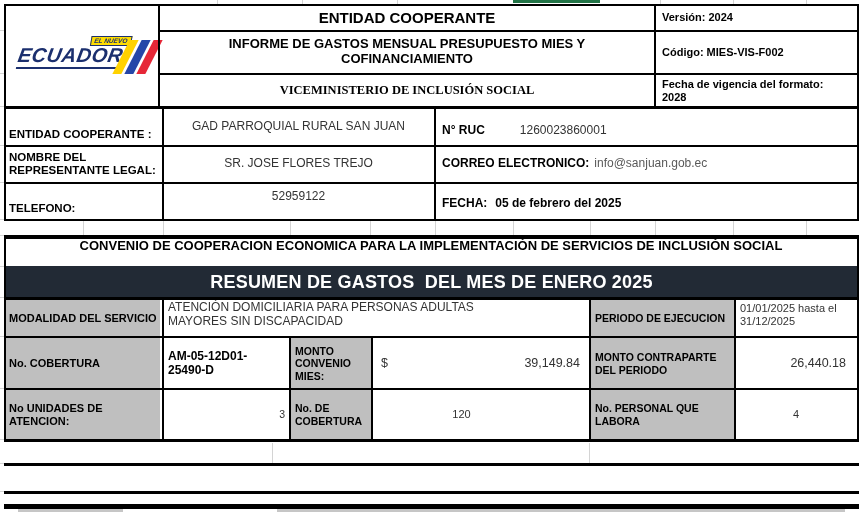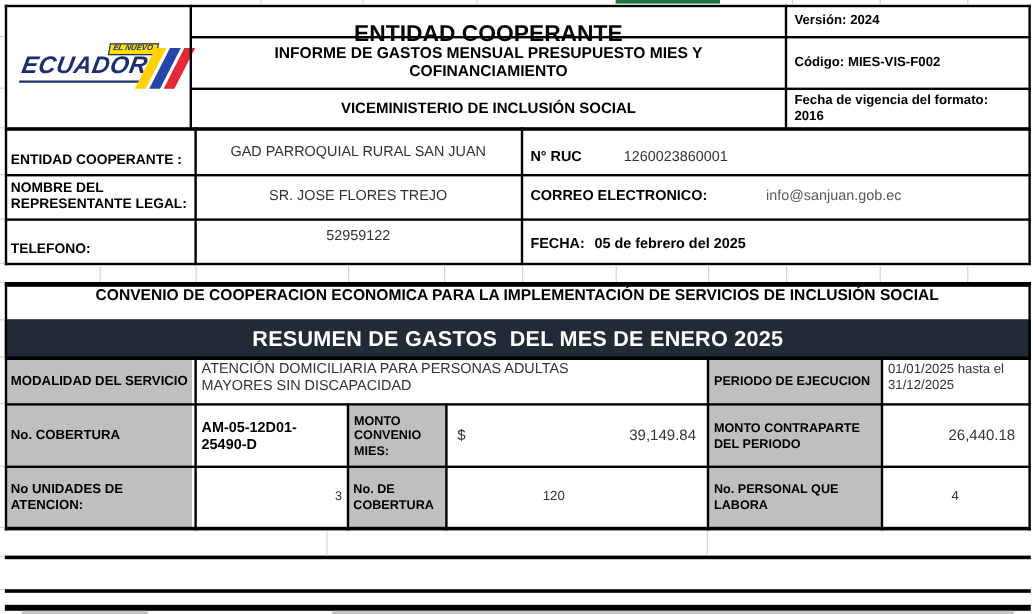--- a/index.html
+++ b/index.html
@@ -11,21 +11,21 @@
   .cell{position:absolute;box-sizing:border-box;display:flex;line-height:1.15;}
   .hline,.vline,.gline,.gfill{position:absolute;}
   .hline,.vline{background:#000;}
   .gline{background:var(--grid);}
   .grayfill{position:absolute;background:var(--gray);}
   .c{align-items:center;justify-content:center;text-align:center;}
   .bl{align-items:flex-end;justify-content:flex-start;text-align:center;}
   .ml{align-items:center;justify-content:flex-start;text-align:left;}
   .tl{align-items:flex-start;justify-content:flex-start;text-align:left;}
   .b{font-weight:bold;}
-  .f15{font-size:19px;margin-top:11px;} .f13{font-size:13px;} .f125{font-size:12.5px;}
+  .f15{font-size:15px;} .f13{font-size:13px;} .f125{font-size:12.5px;}
   .f12{font-size:12px;} .f115{font-size:11.5px;} .f11{font-size:11px;}
   .f105{font-size:10.5px;}
   .val{color:#333;}
   .darkbar{position:absolute;background:var(--dark);display:flex;align-items:center;justify-content:center;}
   .darkbar span{color:#fff;font-weight:bold;font-size:18px;white-space:pre;letter-spacing:0.2px;}
   .greenSel{position:absolute;background:var(--green);}
   
   .logo{position:absolute;left:18px;top:36px;width:138px;height:48px;}
   .logo-inner{position:absolute;left:0;top:8px;transform:skewX(-10deg);}
   .logo-text{font-style:italic;font-weight:800;font-size:20px;color:#1B2F6E;letter-spacing:0.5px;border-bottom:2px solid #1B2F6E;padding-right:2px;}
@@ -64,40 +64,40 @@
       <i class="st-y"></i>
         <i class="st-b"></i>
         <i class="st-r"></i>
     </div>
   </div>
 
   <div class="cell c b f15" style="left:160px;top:5px;width:494px;height:25px;">ENTIDAD COOPERANTE</div>
   <div class="cell c b f13" style="left:160px;top:31px;width:494px;height:42px;">
        <span style="max-width:420px;">INFORME DE GASTOS MENSUAL PRESUPUESTO MIES Y COFINANCIAMIENTO</span>
     </div>
-  <div class="cell c b f125" style="left:160px;top:74px;width:494px;height:33px;">VICEMINISTERIO DE INCLUSIÓN SOCIAL</div>
+  <div class="cell c b f125" style="left:160px;top:74px;width:494px;height:33px;font-family:Liberation Serif, serif;">VICEMINISTERIO DE INCLUSIÓN SOCIAL</div>
 
   <div class="cell ml b f11" style="left:656px;top:5px;width:200px;height:25px;padding-left:6px;">Versión: 2024</div>
   <div class="cell ml b f11" style="left:656px;top:31px;width:200px;height:42px;padding-left:6px;">Código: MIES-VIS-F002</div>
   <div class="cell ml b f11" style="left:656px;top:74px;width:200px;height:33px;padding-left:6px;">
-       <span style="max-width:170px;">Fecha de vigencia del formato: 2016</span>
+       <span style="max-width:170px;">Fecha de vigencia del formato: 2028</span>
     </div>
 
   <div class="cell bl b f115" style="left:5px;top:108px;width:157px;height:37px;padding:0 3px 4px 4px;">ENTIDAD COOPERANTE :</div>
   <div class="cell c f12 val" style="left:163px;top:108px;width:271px;height:37px;">GAD PARROQUIAL RURAL SAN JUAN</div>
   <div class="cell bl f12" style="left:436px;top:108px;width:420px;height:37px;padding:0 0 7px 6px;gap:30px;">
        <span class="b">N° RUC</span>
        <span class="val" style="margin-left:5px;">1260023860001</span>
     </div>
 
   <div class="cell ml b f115" style="left:5px;top:146px;width:157px;height:36px;padding-left:4px;">
        <span style="max-width:150px;">NOMBRE DEL REPRESENTANTE LEGAL:</span>
     </div>
   <div class="cell c f12 val" style="left:163px;top:146px;width:271px;height:36px;">SR. JOSE FLORES TREJO</div>
-  <div class="cell ml f12" style="left:436px;top:146px;width:420px;height:36px;padding-left:6px;gap:44px;">
+  <div class="cell ml f12" style="left:436px;top:146px;width:420px;height:36px;padding-left:6px;">
        <span class="b">CORREO ELECTRONICO:</span>
        <span style="margin-left:5px;color:#595959;">info@sanjuan.gob.ec</span>
     </div>
 
   <div class="cell bl b f115" style="left:5px;top:183px;width:157px;height:36px;padding:0 0 4px 4px;">TELEFONO:</div>
   <div class="cell f12 val" style="left:163px;top:183px;width:271px;height:36px;align-items:flex-start;justify-content:center;padding-top:7px;">52959122</div>
   <div class="cell bl f12" style="left:436px;top:183px;width:420px;height:36px;padding:0 0 8px 6px;">
        <span class="b">FECHA:</span>
        <span class="b" style="margin-left:8px;">05 de febrero del 2025</span>
     </div>
@@ -124,21 +124,21 @@
     </div>
   <div class="cell ml b f105" style="left:591px;top:338px;width:143px;height:51px;padding-left:4px;">
        <span style="max-width:135px;">MONTO CONTRAPARTE DEL PERIODO</span>
     </div>
   <div class="cell f125 val" style="left:736px;top:338px;width:120px;height:51px;align-items:center;justify-content:flex-end;padding-right:10px;">26,440.18</div>
 
   <div class="cell ml b f11" style="left:5px;top:389px;width:155px;height:51px;padding-left:4px;">
        <span style="max-width:120px;">No UNIDADES DE ATENCION:</span>
     </div>
   <div class="cell f105 val" style="left:164px;top:389px;width:124px;height:51px;align-items:center;justify-content:flex-end;padding-right:3px;">3</div>
-  <div class="cell ml b f105" style="left:291px;top:389px;width:70px;height:51px;padding-left:4px;justify-content:center;">
+  <div class="cell ml b f105" style="left:291px;top:389px;width:70px;height:51px;padding-left:4px;">
        <span style="max-width:70px;">No. DE COBERTURA</span>
     </div>
   <div class="cell c f11 val" style="left:354px;top:389px;width:215px;height:51px;">120</div>
   <div class="cell ml b f105" style="left:591px;top:389px;width:143px;height:51px;padding-left:4px;">
        <span style="max-width:120px;">No. PERSONAL QUE LABORA</span>
     </div>
   <div class="cell c f11 val" style="left:736px;top:389px;width:120px;height:51px;">4</div>
 
   <div class="hline" style="left:4px;top:4px;width:855px;height:2px;"></div>
   <div class="hline" style="left:159px;top:30px;width:700px;height:2px;"></div>

